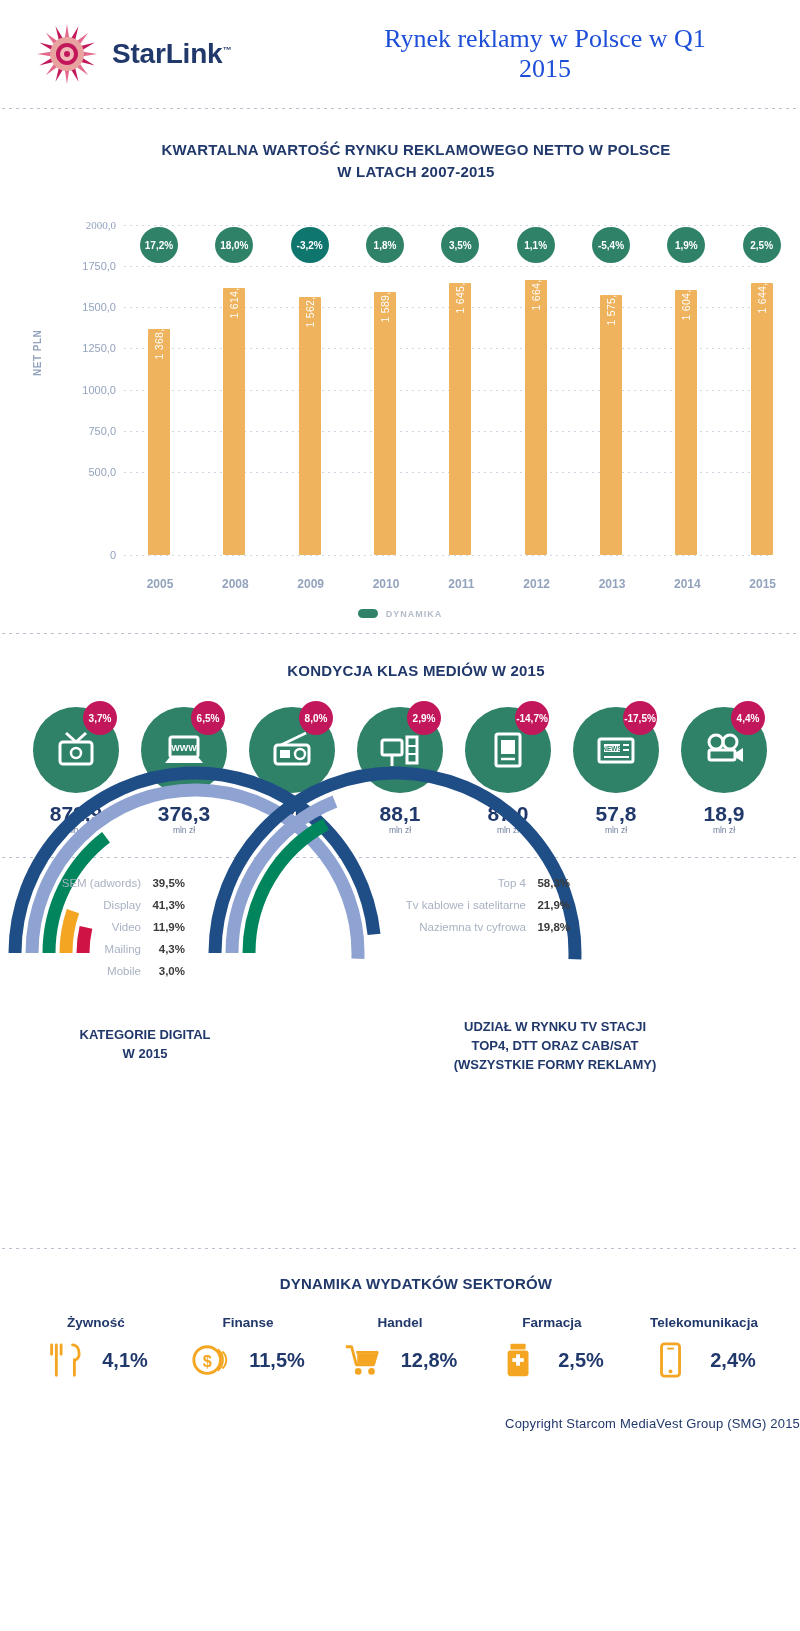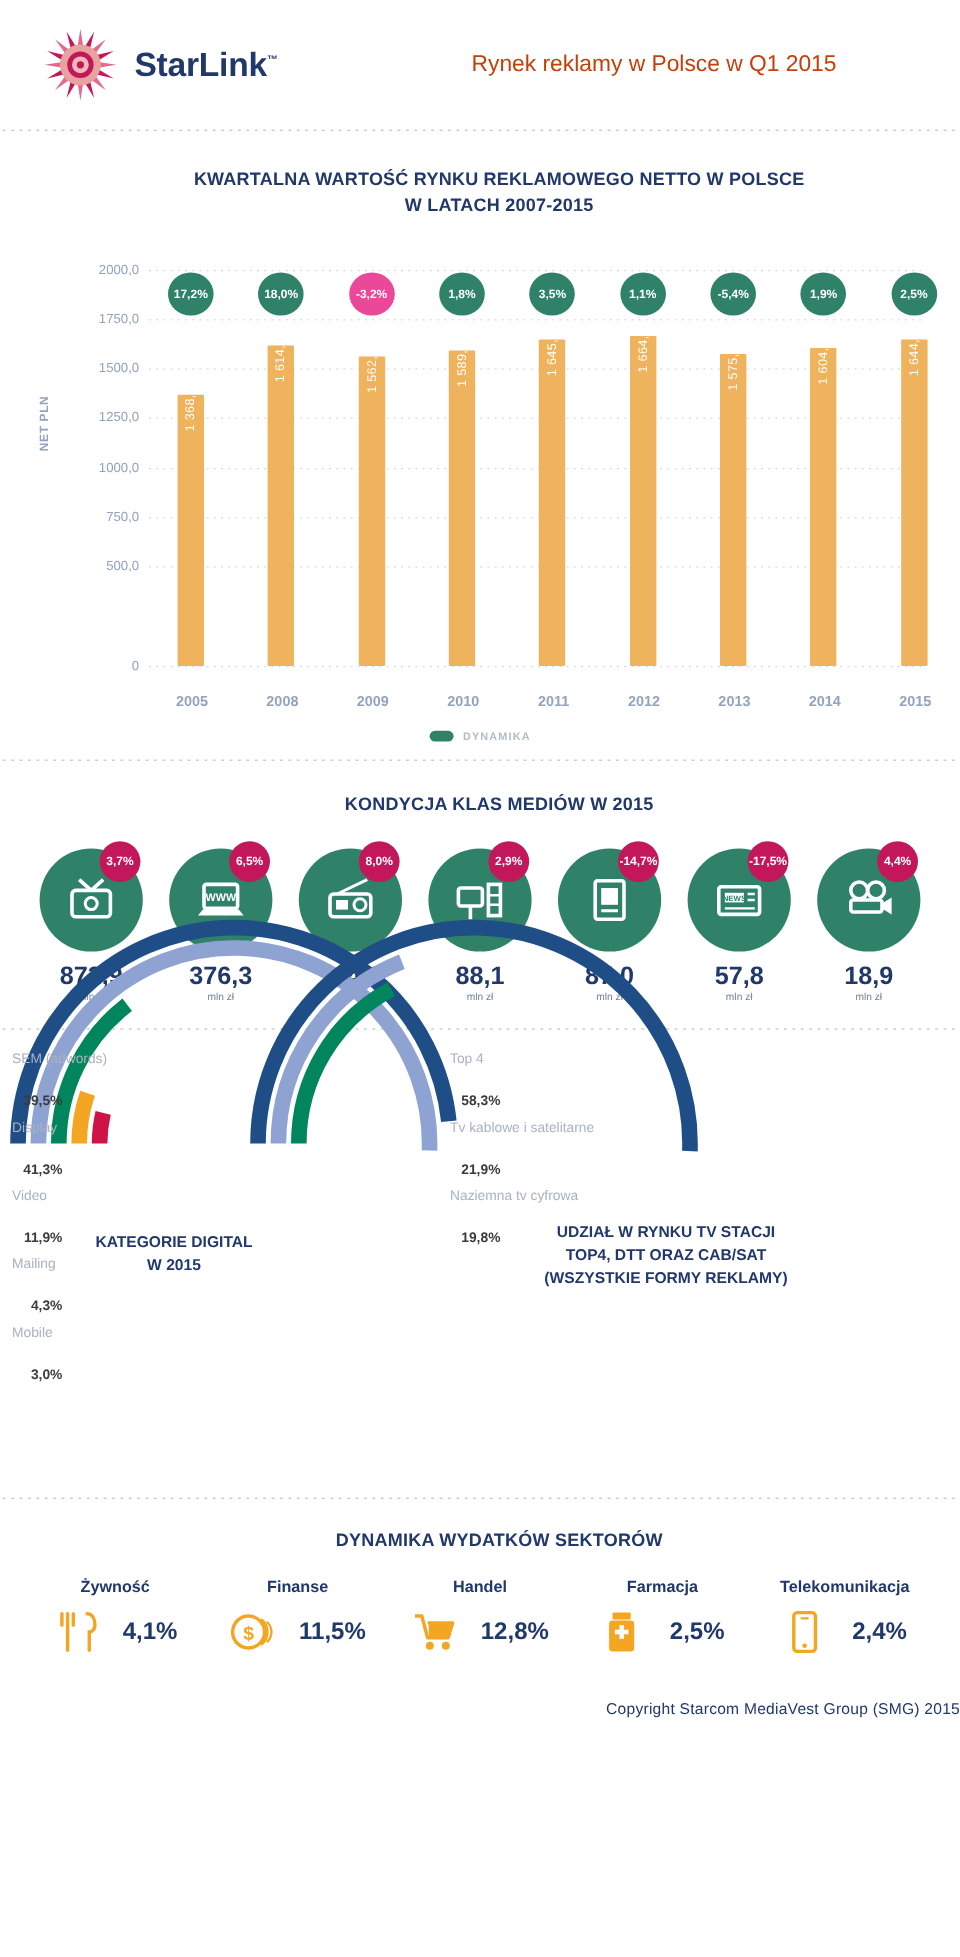--- a/index.html
+++ b/index.html
@@ -19,21 +19,21 @@
     background-repeat: repeat-x;
     background-position: 0 0;
   }
 
   
   .header { height: 108px; display: flex; align-items: center; padding: 0 36px; }
   .logo-wrap { display: flex; align-items: center; gap: 14px; width: 330px; }
   .starburst { width: 62px; height: 62px; position: relative; }
   .brand { font-size: 28px; font-weight: bold; letter-spacing: -0.2px; color: #21386b; position: relative; }
   .brand sup { font-size: 9px; vertical-align: super; }
-  .header-title { flex: 1; text-align: center; font-size: 19px; color: #c2410c; padding-right: 40px; }
+  .header-title { flex: 1; text-align: center; font-size: 26px; color: #1d4ed8; padding-right: 40px; font-family: Liberation Serif, serif; }
 
   
   .sec-title {
     text-align: center; font-weight: bold; font-size: 15px;
     letter-spacing: 0.2px; line-height: 1.45; color: #21386b; padding-left: 32px;
   }
 
   
   .chart-sec { padding: 30px 0 14px; }
   .chart-box { position: relative; height: 390px; margin: 28px 30px 0 30px; }
@@ -96,21 +96,21 @@
   .media-unit { font-size: 8.5px; color: #6f7f9c; margin-top: -1px; }
 
   
   .radial-sec { padding: 22px 0 18px; position: relative; height: 390px; }
   .radial-half { position: absolute; top: 0; width: 400px; height: 390px; }
   .radial-half.left { left: 0; }
   .radial-half.right { left: 400px; }
   .leg-list { position: absolute; top: 14px; }
   .left .leg-list { left: 10px; width: 175px; }
   .right .leg-list { left: -25px; width: 195px; }
-  .leg-row { display: flex; justify-content: flex-end; gap: 13px; line-height: 22px; flex-direction: column; }
+  .leg-row { display: flex; justify-content: flex-end; gap: 2px; line-height: 22px; }
   .leg-name { font-size: 11.5px; color: #a9b2c2; }
   .leg-val { font-size: 11.5px; font-weight: bold; color: #3b3b3b; width: 42px; text-align: right; }
   .radial-caption {
     position: absolute; text-align: center; font-size: 13px; font-weight: bold;
     line-height: 1.45; color: #21386b;
   }
   .left .radial-caption { left: 30px; top: 168px; width: 230px; }
   .right .radial-caption { left: 25px; top: 160px; width: 260px; }
   svg.arcs { position: absolute; top: 0; left: 0; overflow: visible; }
 
@@ -178,40 +178,40 @@
       <div class="ytick" style="top: 220.25px;">750,0</div>
       <div class="gridline" style="top: 220.25px;"></div>
       <div class="ytick" style="top: 179px;">1000,0</div>
       <div class="gridline" style="top: 179px;"></div>
       <div class="ytick" style="top: 137.75px;">1250,0</div>
       <div class="gridline" style="top: 137.75px;"></div>
       <div class="ytick" style="top: 96.5px;">1500,0</div>
       <div class="gridline" style="top: 96.5px;"></div>
       <div class="ytick" style="top: 55.25px;">1750,0</div>
       <div class="gridline" style="top: 55.25px;"></div>
-      <div class="ytick" style="top: 14px;">2000,0</div>
+      <div class="ytick" style="top: 14px; font-family: Liberation Serif, serif;">2000,0</div>
       <div class="gridline" style="top: 14px;"></div>
       <div class="plot">
         <div class="bar-col" style="left: 4px;">
           <div class="bar" style="height: 225.803px; bottom: 46px; background: rgb(239, 178, 93);">
             <span class="bar-val">1 368,5</span>
           </div>
           <div class="badge-dyn" style="top: 16.625px; background: rgb(47, 130, 104);">17,2%</div>
         </div>
         <div class="bar-col" style="left: 79.3333px;">
           <div class="bar" style="height: 266.359px; bottom: 46px; background: rgb(239, 178, 93);">
             <span class="bar-val">1 614,3</span>
           </div>
           <div class="badge-dyn" style="top: 16.625px; background: rgb(47, 130, 104);">18,0%</div>
         </div>
         <div class="bar-col" style="left: 154.667px;">
           <div class="bar" style="height: 257.73px; bottom: 46px; background: rgb(239, 178, 93);">
             <span class="bar-val">1 562,0</span>
           </div>
-          <div class="badge-dyn" style="top: 16.625px; background: #ec4899;">-3,2%</div>
+          <div class="badge-dyn" style="top: 16.625px; background: #0f766e;">-3,2%</div>
         </div>
         <div class="bar-col" style="left: 230px;">
           <div class="bar" style="height: 262.3px; bottom: 46px; background: rgb(239, 178, 93);">
             <span class="bar-val">1 589,7</span>
           </div>
           <div class="badge-dyn" style="top: 16.625px; background: rgb(47, 130, 104);">1,8%</div>
         </div>
         <div class="bar-col" style="left: 305.333px;">
           <div class="bar" style="height: 271.474px; bottom: 46px; background: rgb(239, 178, 93);">
             <span class="bar-val">1 645,3</span>

